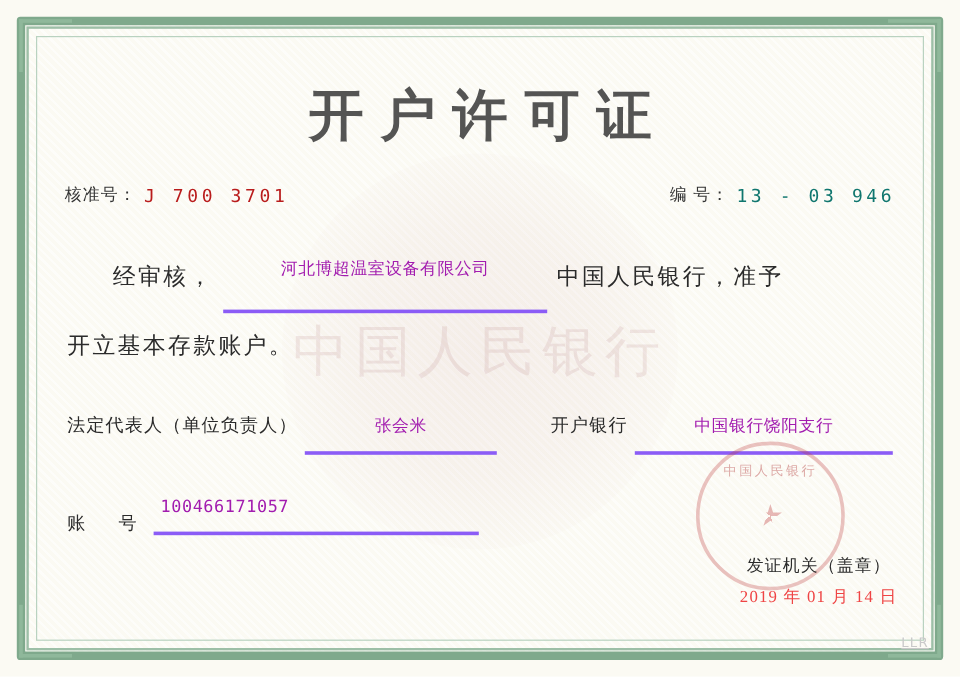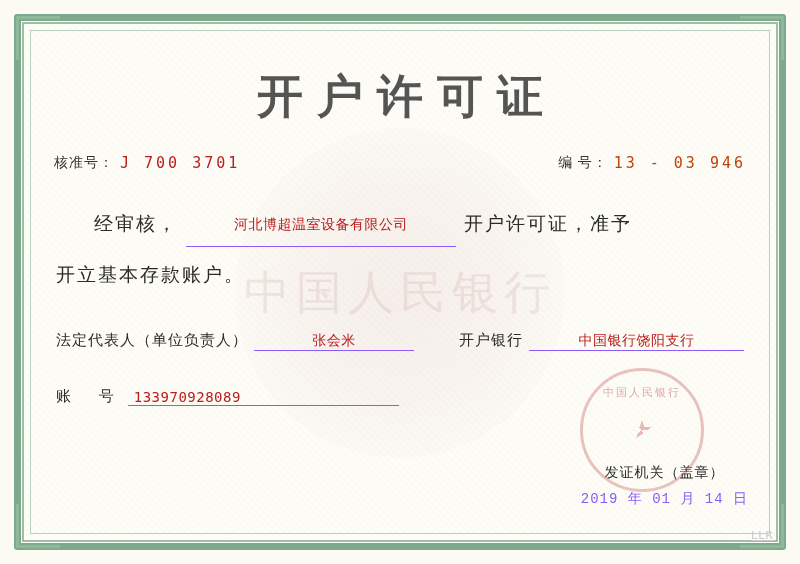--- a/index.html
+++ b/index.html
@@ -141,49 +141,49 @@
     white-space: nowrap;
   }
   .code-value {
     font-size: 15px;
     color: #b91c1c;
     letter-spacing: 3px;
     min-width: 110px;
     font-family: "DejaVu Sans Mono", monospace;
   }
   .code-value.red {
-    color: #c2410c;
+    color: #0f766e;
     letter-spacing: 3px;
   }
 
   .para {
     margin-top: 30px;
     padding: 0 10px;
     font-size: 19px;
     color: #2b2b2b;
     letter-spacing: 2px;
     line-height: 44px;
   }
   .para-line1 {
     display: flex;
-    align-items: flex-start;
+    align-items: center;
   }
   .indent {
     display: inline-block;
     width: 38px;
   }
   .fill-line {
     position: relative;
     display: inline-block;
-    border-bottom: 1px solid #8b5cf6;
+    border-bottom: 3px solid #8b5cf6;
     text-align: center;
-    color: #b91c1c;
+    color: #a21caf;
     font-size: 14px;
     letter-spacing: 0.5px;
-    padding-bottom: 0;
+    padding-bottom: 12px;
     font-family: "DejaVu Sans", sans-serif;
   }
   .fill-company { width: 270px; margin: 0 8px; }
   .para-line2 { margin-top: 6px; }
 
   .row-fields {
     display: flex;
     align-items: baseline;
     margin-top: 34px;
     padding: 0 10px;
@@ -219,21 +219,21 @@
   .issuer {
     position: absolute;
     right: 52px;
     bottom: 52px;
     text-align: center;
     font-size: 14px;
     color: #2b2b2b;
     letter-spacing: 1px;
     line-height: 26px;
   }
-  .issuer-date { font-size: 14px; color: #8b5cf6; font-family: Liberation Mono, monospace; }
+  .issuer-date { font-size: 14px; color: #ef4444; }
 
   .seal {
     position: absolute;
     right: 96px;
     bottom: 72px;
     width: 118px;
     height: 118px;
     border: 3px solid rgba(190,60,60,0.55);
     border-radius: 50%;
     pointer-events: none;
@@ -306,36 +306,36 @@
         <span class="code-label">编  号：</span>
         <span class="code-value red">13 - 03  946</span>
       </div>
     </div>
 
     <div class="para">
       <div class="para-line1">
         <span class="indent"></span>
         <span>经审核，</span>
         <span class="fill-line fill-company">河北博超温室设备有限公司</span>
-        <span>开户许可证，准予</span>
+        <span>中国人民银行，准予</span>
       </div>
       <div class="para-line2">开立基本存款账户。</div>
     </div>
 
     <div class="row-fields">
       <span class="field-label">法定代表人（单位负责人）</span>
       <span class="fill-line fill-rep">张会米</span>
       <span class="spacer"></span>
       <span class="field-label">开户银行</span>
       <span class="fill-line fill-bank">中国银行饶阳支行</span>
     </div>
 
     <div class="row-account">
       <span class="acct-label">账  号</span>
-      <span class="fill-line fill-account">133970928089</span>
+      <span class="fill-line fill-account">100466171057</span>
     </div>
 
   </div>
 
   <div class="seal">
     <div class="seal-text">中国人民银行</div>
   </div>
 
   <div class="issuer">
     <div>发证机关（盖章）</div>

